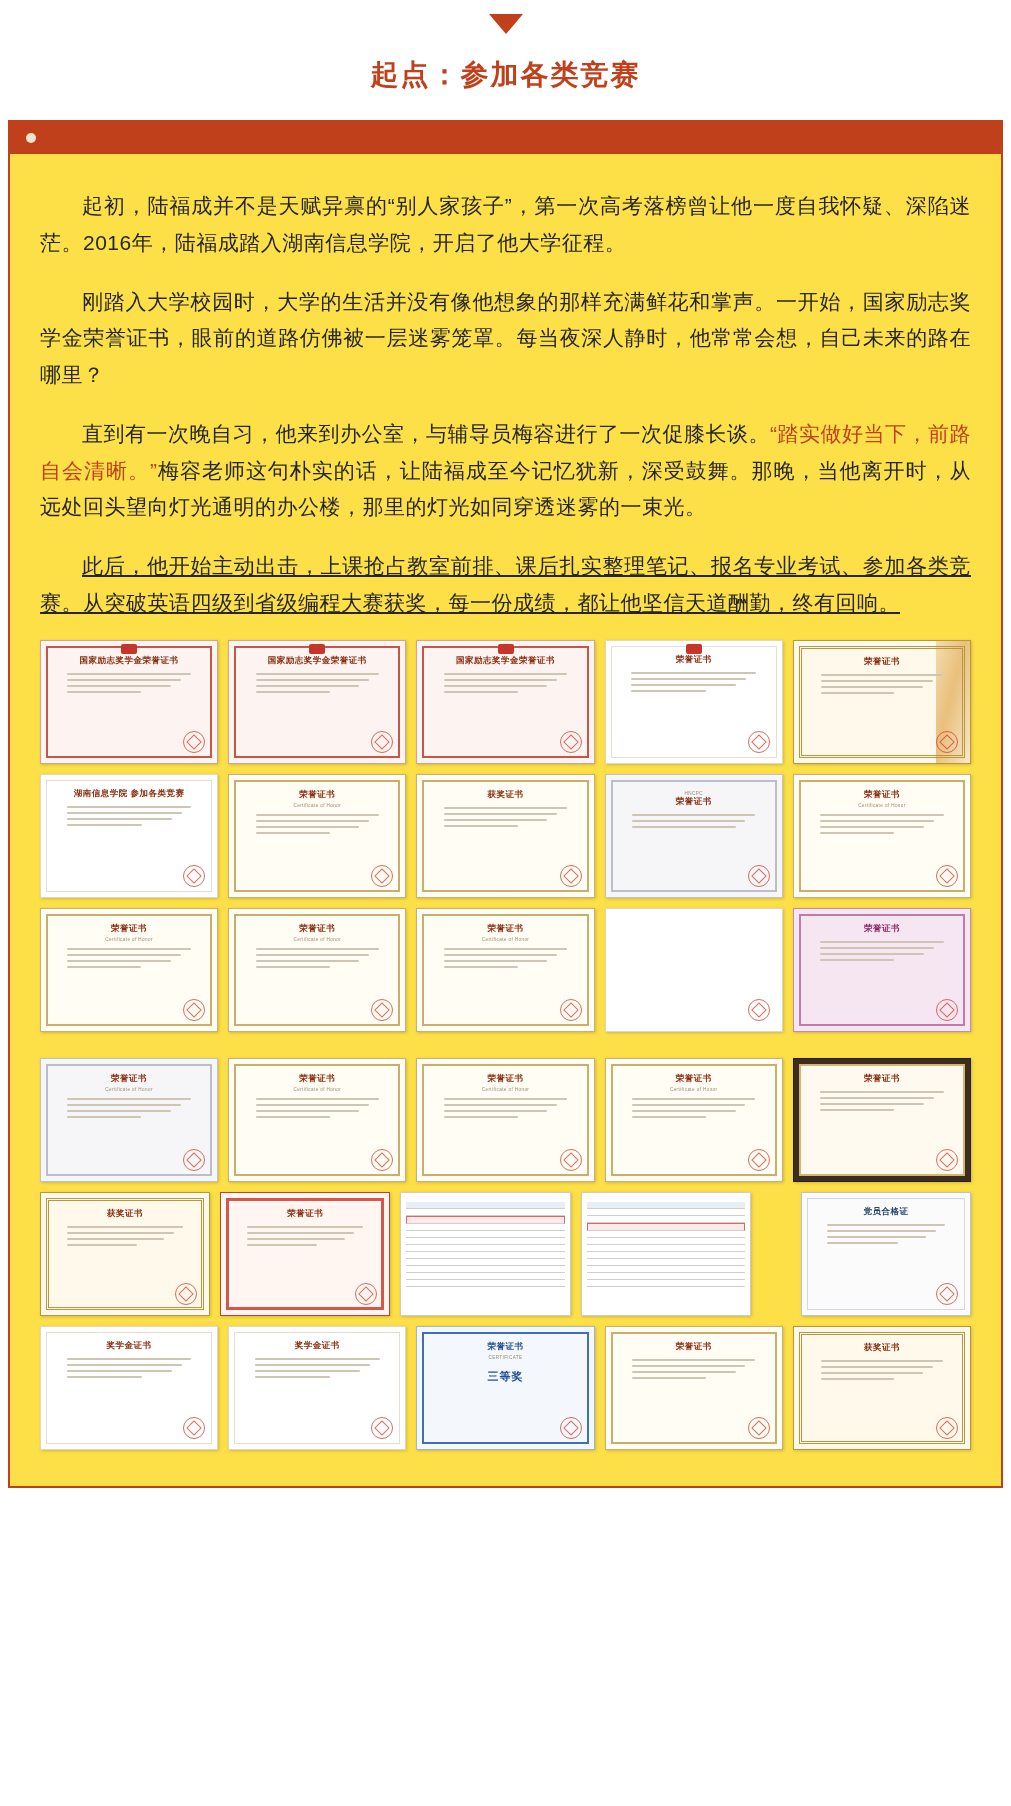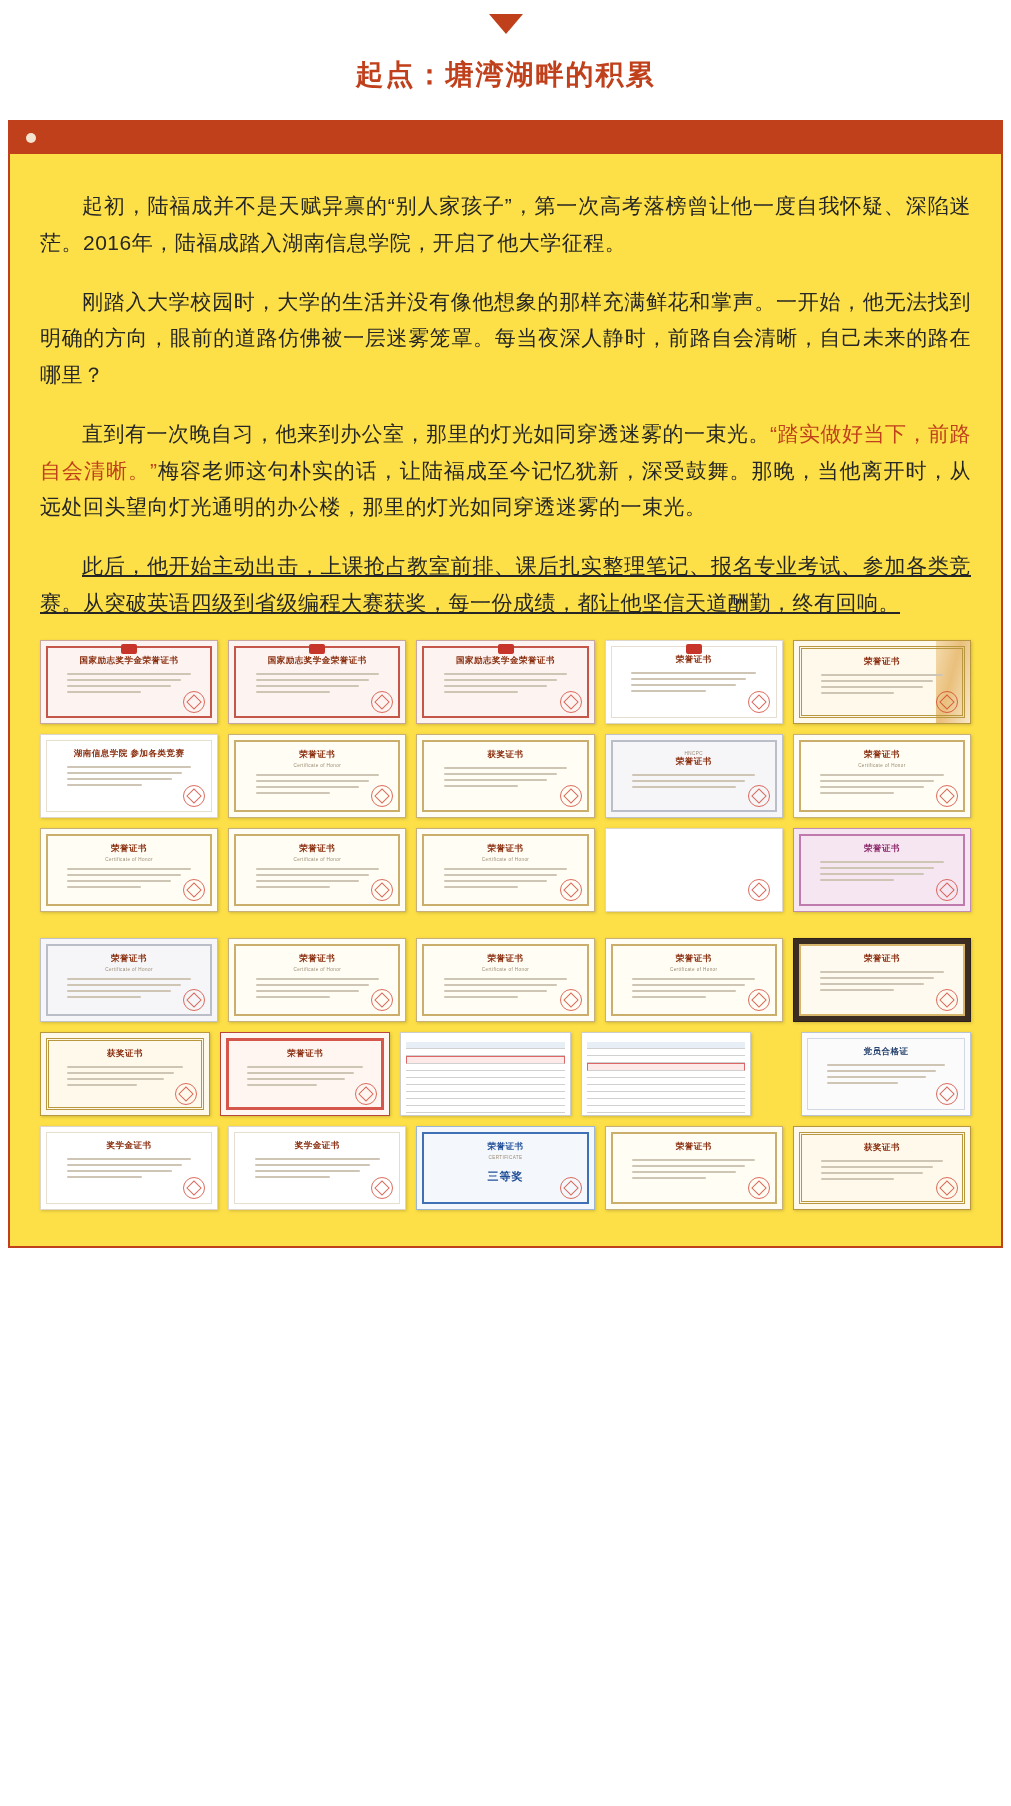--- a/index.html
+++ b/index.html
@@ -90,21 +90,21 @@
   }
   .gal-row {
     display: flex;
     gap: 10px;
     margin-bottom: 10px;
   }
   .gal-row.gap-big { margin-bottom: 26px; }
 
   .cert {
     flex: 1 1 0;
-    height: 84px;
+    height: 124px;
     position: relative;
     overflow: hidden;
     box-sizing: border-box;
     background: #fdfbf6;
     border: 1px solid #d9cfc0;
     box-shadow: 1px 1px 3px rgba(0,0,0,0.18);
   }
   .cert .inner {
     position: absolute;
     left: 5px; right: 5px; top: 5px; bottom: 5px;
@@ -223,34 +223,34 @@
     opacity: 0.9;
   }
 </style>
 </head>
 <body>
 
 <div class="page">
 
   <div class="header">
     <div class="arrow-down"></div>
-    <div class="section-title">起点：塘湾湖畔的积累</div>
+    <div class="section-title">起点：参加各类竞赛</div>
   </div>
 
   <div class="card">
     <div class="card-topbar">
       <span class="card-dot"></span>
     </div>
 
     <div class="card-body">
 
       <p class="para">起初，陆福成并不是天赋异禀的“别人家孩子”，第一次高考落榜曾让他一度自我怀疑、深陷迷茫。2016年，陆福成踏入湖南信息学院，开启了他大学征程。</p>
-      <p class="para">刚踏入大学校园时，大学的生活并没有像他想象的那样充满鲜花和掌声。一开始，他无法找到明确的方向，眼前的道路仿佛被一层迷雾笼罩。每当夜深人静时，前路自会清晰，自己未来的路在哪里？</p>
-
-      <p class="para"><span>直到有一次晚自习，他来到办公室，那里的灯光如同穿透迷雾的一束光。</span><span class="quote">“踏实做好当下，前路自会清晰。”</span><span>梅容老师这句朴实的话，让陆福成至今记忆犹新，深受鼓舞。那晚，当他离开时，从远处回头望向灯光通明的办公楼，那里的灯光如同穿透迷雾的一束光。</span></p>
+      <p class="para">刚踏入大学校园时，大学的生活并没有像他想象的那样充满鲜花和掌声。一开始，国家励志奖学金荣誉证书，眼前的道路仿佛被一层迷雾笼罩。每当夜深人静时，他常常会想，自己未来的路在哪里？</p>
+
+      <p class="para"><span>直到有一次晚自习，他来到办公室，与辅导员梅容进行了一次促膝长谈。</span><span class="quote">“踏实做好当下，前路自会清晰。”</span><span>梅容老师这句朴实的话，让陆福成至今记忆犹新，深受鼓舞。那晚，当他离开时，从远处回头望向灯光通明的办公楼，那里的灯光如同穿透迷雾的一束光。</span></p>
 
       <p class="para">此后，他开始主动出击，上课抢占教室前排、课后扎实整理笔记、报名专业考试、参加各类竞赛。从突破英语四级到省级编程大赛获奖，每一份成绩，都让他坚信天道酬勤，终有回响。</p>
 
       <div class="gallery">
 
         <div class="gal-row">
           <div class="cert v-red">
             <span class="topflag"></span>
             <div class="inner">
               <div class="ctitle">国家励志奖学金荣誉证书</div>

